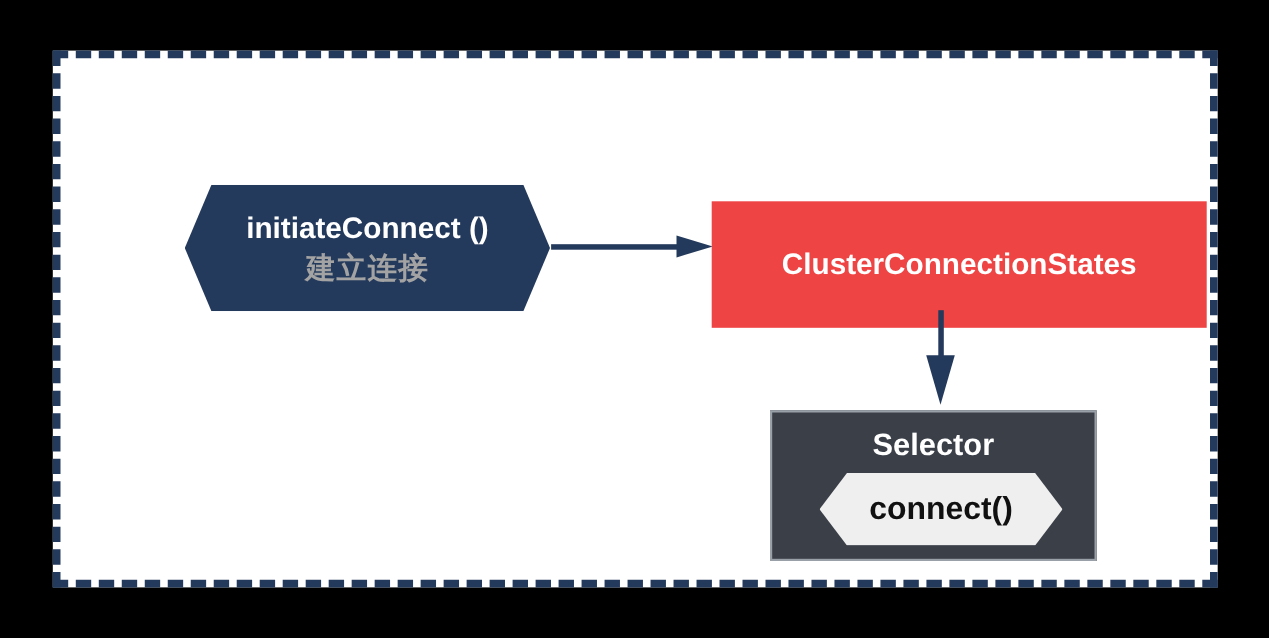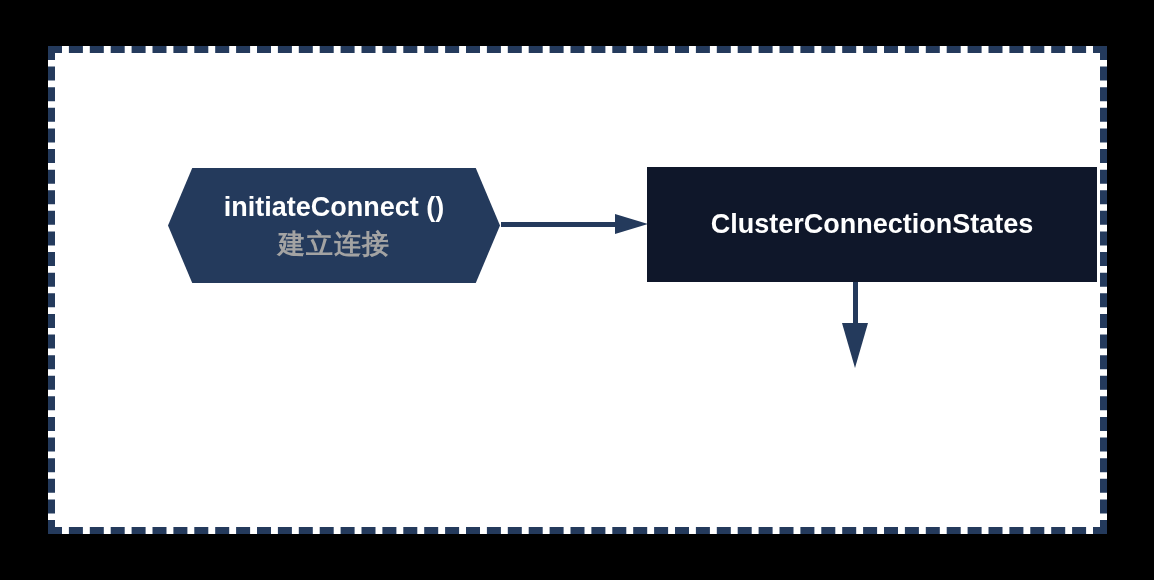--- a/index.html
+++ b/index.html
@@ -72,24 +72,24 @@
     width: 0;
     height: 0;
     border-left: 33px solid #243a5c;
     border-top: 10.5px solid transparent;
     border-bottom: 10.5px solid transparent;
   }
   
   .node-rect {
     position: absolute;
     left: 592px;
-    top: 114px;
+    top: 130px;
     width: 450px;
     height: 115px;
-    background: #0f172a;
+    background: #ef4444;
     display: flex;
     flex-direction: column;
     justify-content: center;
     align-items: center;
     text-align: center;
   }
   .node-rect .line1,
   .node-rect .line2 {
     color: #ffffff;
     font-size: 27px;
@@ -166,15 +166,21 @@
     <div class="edge-h-line"></div>
     <div class="edge-h-head"></div>
 
     <div class="node-rect">
       <div class="line1">ClusterConnectionStates</div>
     </div>
 
     <div class="edge-v-line"></div>
     <div class="edge-v-head"></div>
 
+    <div class="node-selector">
+      <div class="selector-title">Selector</div>
+      <div class="method-hex">
+        <span class="method-label">connect()</span>
+      </div>
+    </div>
 
   </div>
 </div>
 
 </body></html>

